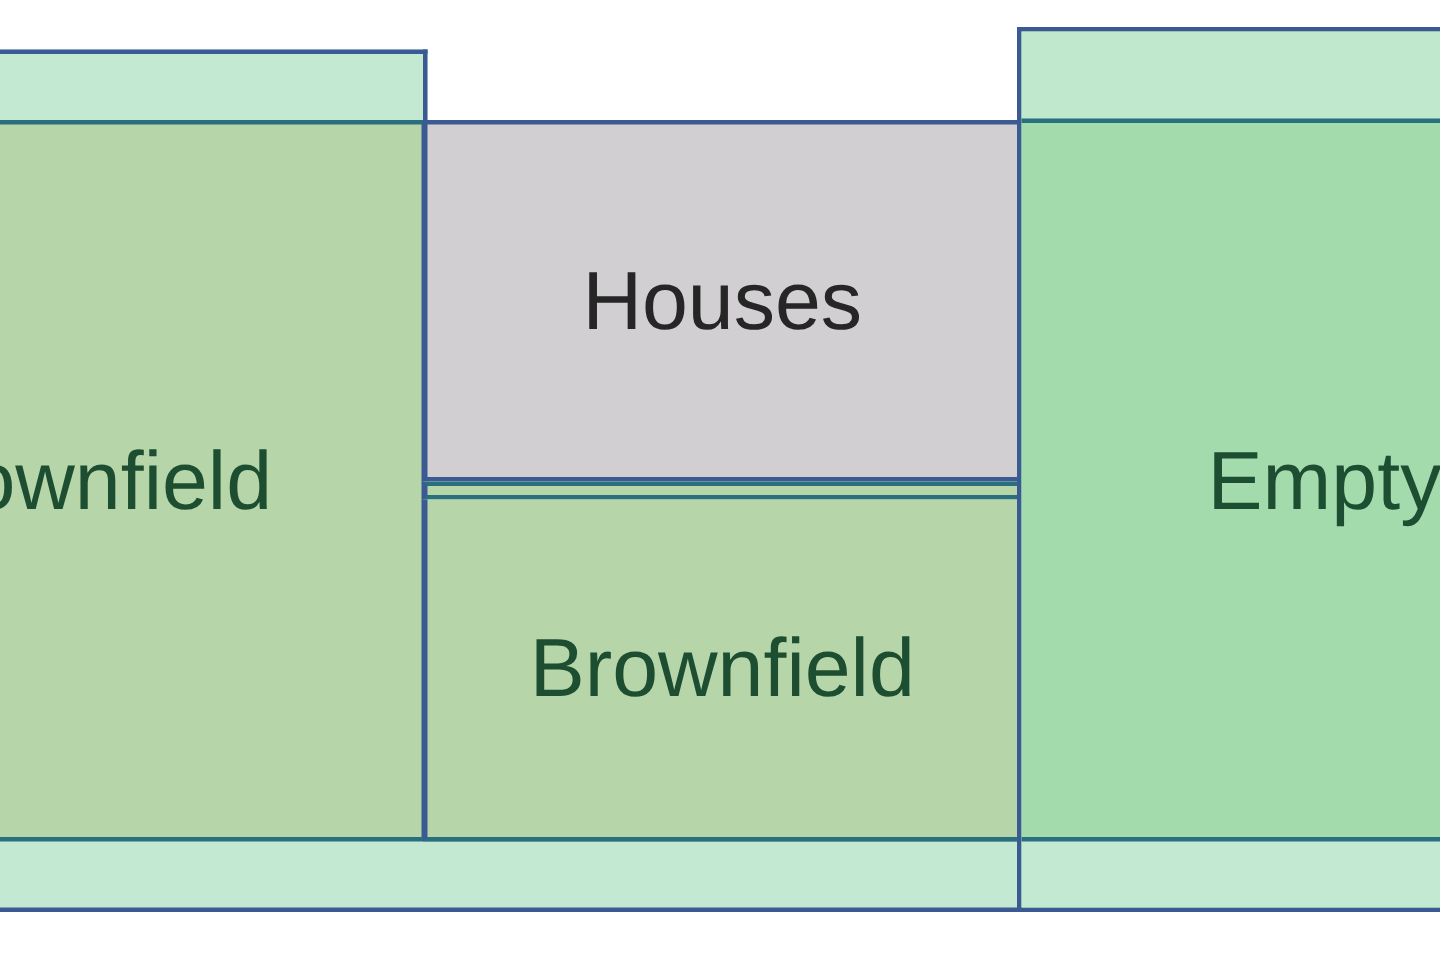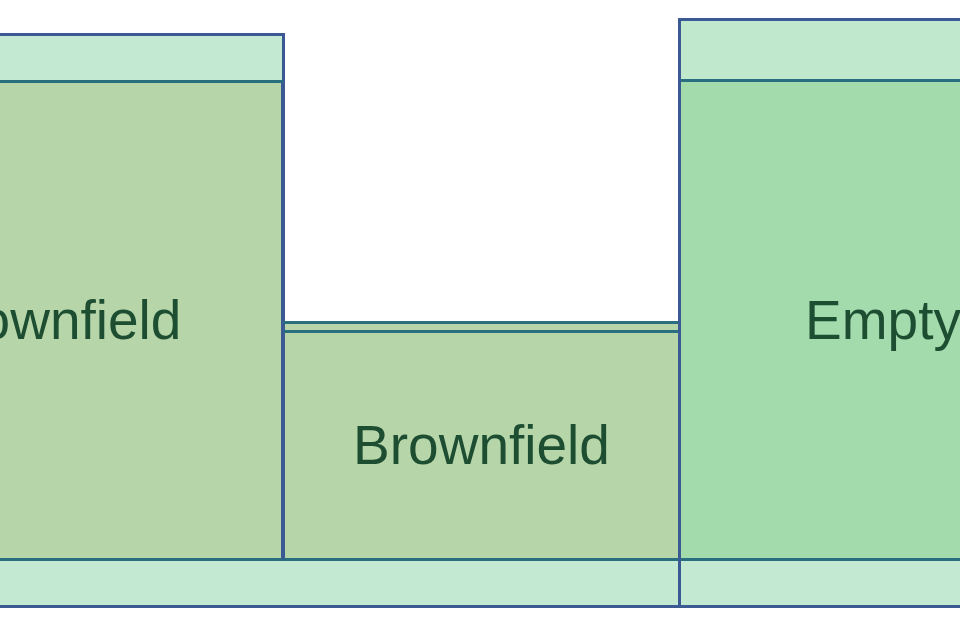--- a/index.html
+++ b/index.html
@@ -114,20 +114,23 @@
 <div id="stage">
 
   <div id="left-panel" class="abs"></div>
 
   <div id="left-block" class="abs">
     <span class="block-label">Brownfield</span>
   </div>
 
   <div id="bottom-band" class="abs"></div>
 
+  <div id="houses-block" class="abs">
+    <span class="houses-label">Houses</span>
+  </div>
 
   <div id="divider-strip" class="abs"></div>
 
   <div id="middle-block" class="abs">
     <span class="block-label">Brownfield</span>
   </div>
 
   <div id="right-panel" class="abs">
     <div id="right-top-band"></div>
     <div id="right-main">

